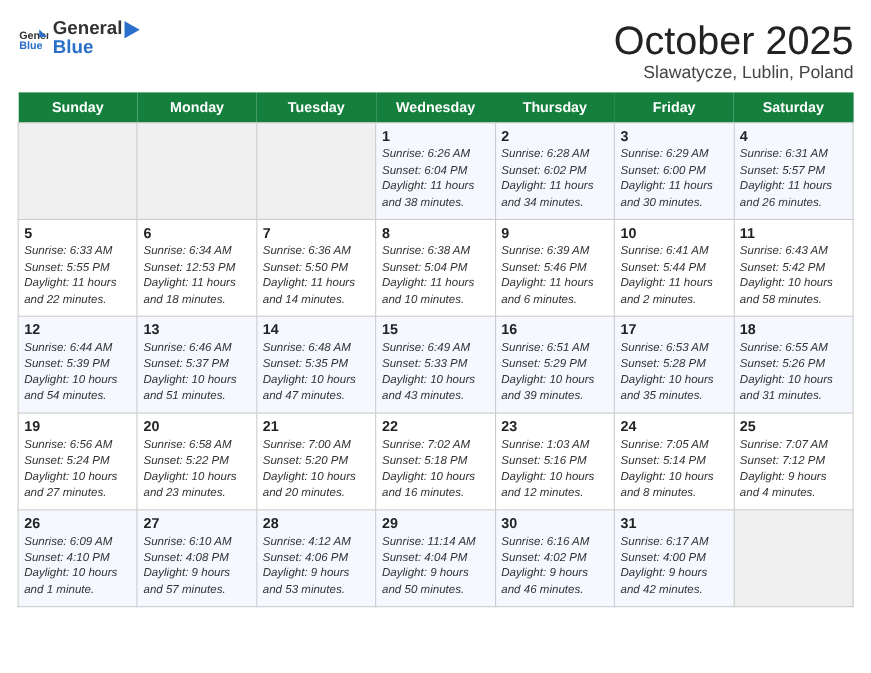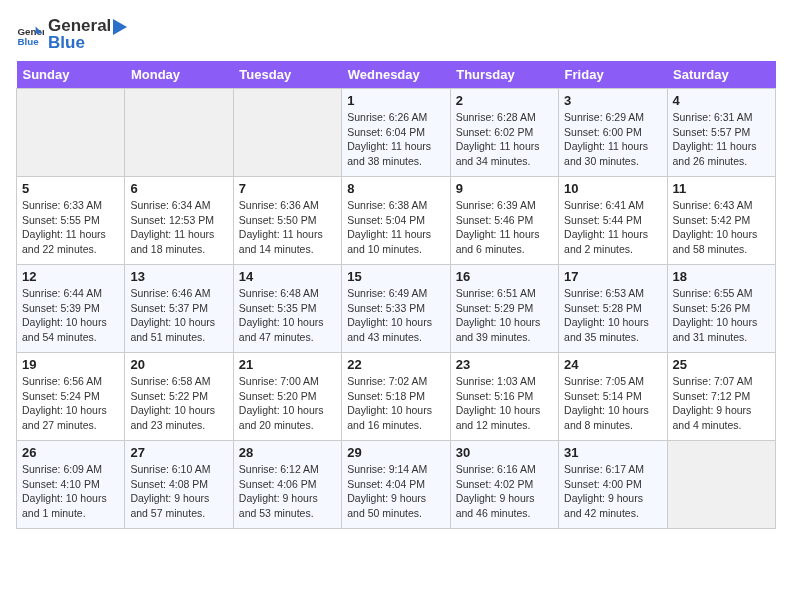--- a/index.html
+++ b/index.html
@@ -36,23 +36,23 @@
     .location-title {
       font-size: 16px;
       color: #444;
     }
     table {
       width: 100%;
       border-collapse: collapse;
       table-layout: fixed;
     }
     thead tr th {
-      background-color: #8b5cf6;
+      background-color: #15803d;
       color: #fff;
-      text-align: left;
+      text-align: center;
       padding: 6px 6px;
       font-size: 13px;
       font-weight: bold;
     }
     tbody tr td {
       border: 1px solid #ccc;
       vertical-align: top;
       padding: 4px 5px;
       font-size: 11px;
       color: #333;
@@ -61,20 +61,21 @@
     .day-num {
       font-size: 13px;
       font-weight: bold;
       margin-bottom: 2px;
       color: #222;
     }
     .day-info {
       font-size: 10.5px;
       line-height: 1.4;
       color: #333;
+      font-style: italic;
     }
     tbody tr:nth-child(odd) td {
       background-color: #f5f8ff;
     }
     tbody tr:nth-child(even) td {
       background-color: #fff;
     }
     .empty {
       background-color: #f0f0f0 !important;
     }
@@ -92,20 +93,24 @@
     <div>
       <div style="display:flex;gap:0">
         <span style="font-size:17px;font-weight:bold;color:#333;">General</span>
         <svg width="16" height="20" viewBox="0 0 16 20" style="margin-left:2px;margin-top:1px;">
           <polygon points="0,2 14,10 0,18" fill="#2a6fc9"></polygon>
         </svg>
       </div>
       <div style="font-size:17px;font-weight:bold;color:#2a6fc9;margin-top:-4px;">Blue</div>
     </div>
   </div>
+  <div class="title-area">
+    <div class="month-title">October 2025</div>
+    <div class="location-title">Slawatycze, Lublin, Poland</div>
+  </div>
 </div>
 
 <table>
   <thead>
     <tr>
     <th>Sunday</th>
         <th>Monday</th>
         <th>Tuesday</th>
         <th>Wednesday</th>
         <th>Thursday</th>
@@ -338,29 +343,29 @@
           <div class="day-num">27</div>
           <div class="day-info">
             <div>Sunrise: 6:10 AM</div>
             <div>Sunset: 4:08 PM</div>
             <div>Daylight: 9 hours and 57 minutes.</div>
           </div>
         </td>
         <td>
           <div class="day-num">28</div>
           <div class="day-info">
-            <div>Sunrise: 6:12 AM</div>
+            <div>Sunrise: 4:12 AM</div>
             <div>Sunset: 4:06 PM</div>
             <div>Daylight: 9 hours and 53 minutes.</div>
           </div>
         </td>
         <td>
           <div class="day-num">29</div>
           <div class="day-info">
-            <div>Sunrise: 9:14 AM</div>
+            <div>Sunrise: 11:14 AM</div>
             <div>Sunset: 4:04 PM</div>
             <div>Daylight: 9 hours and 50 minutes.</div>
           </div>
         </td>
         <td>
           <div class="day-num">30</div>
           <div class="day-info">
             <div>Sunrise: 6:16 AM</div>
             <div>Sunset: 4:02 PM</div>
             <div>Daylight: 9 hours and 46 minutes.</div>

